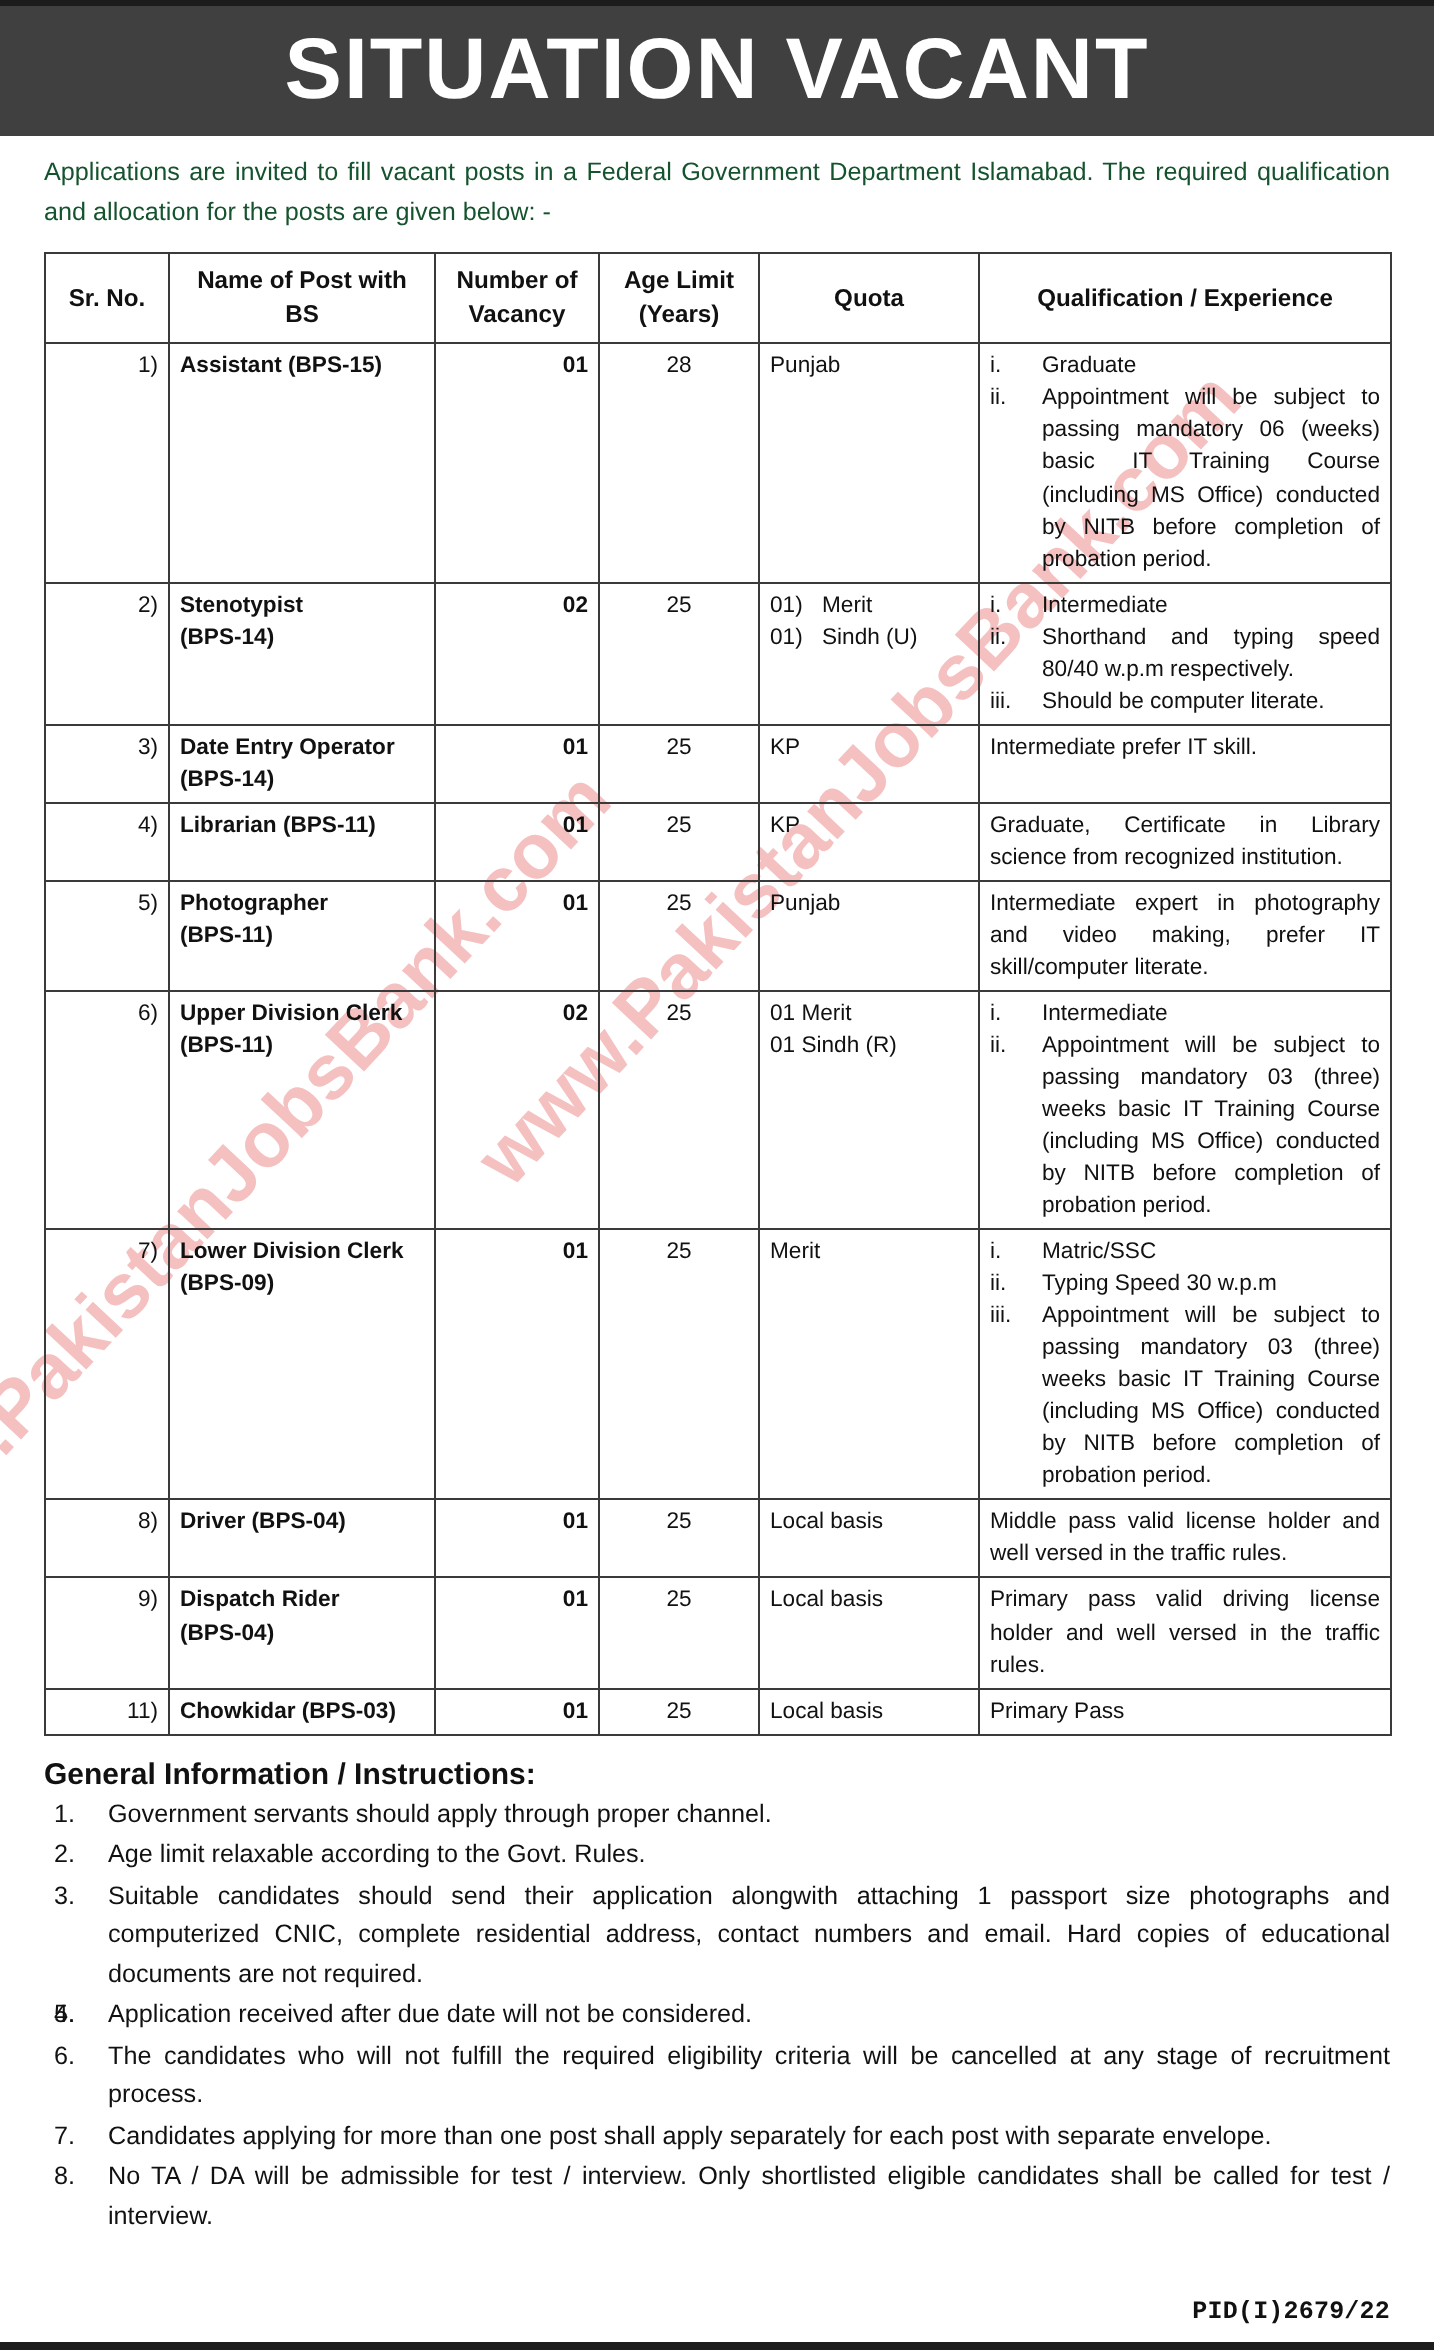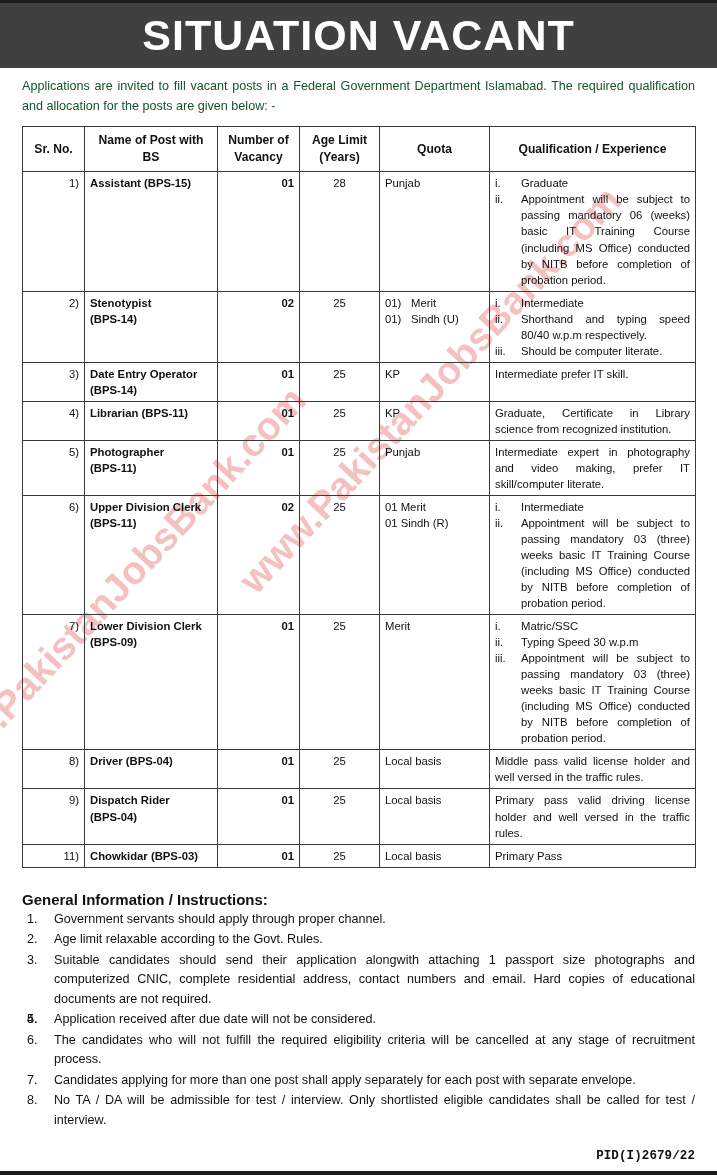--- a/index.html
+++ b/index.html
@@ -102,21 +102,21 @@
   ol.roman > li > .rn {
     position: absolute; left: 0; top: 0;
     width: 20px;
     text-align: left;
   }
   .quota-line { display: block; white-space: nowrap; }
   .quota-line .qn { display: inline-block; min-width: 26px; }
 
   
   .gen-head {
-    margin: 23px 22px 2px 22px;
+    margin: 11px 22px 2px 22px;
     font-size: 15px;
     font-weight: bold;
   }
   ol.instructions {
     margin: 0 22px 0 22px;
     padding: 0;
     list-style: none;
   }
   ol.instructions > li {
     position: relative;

